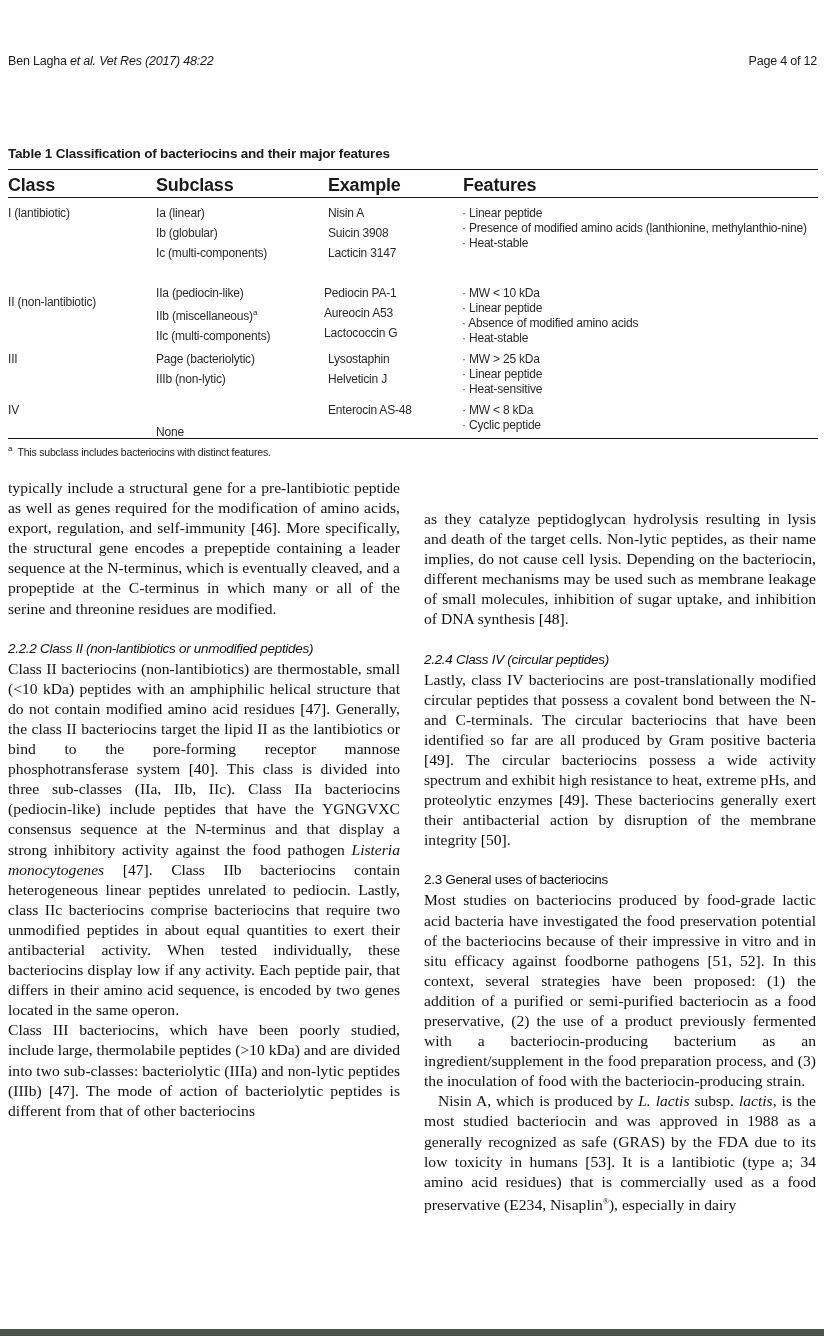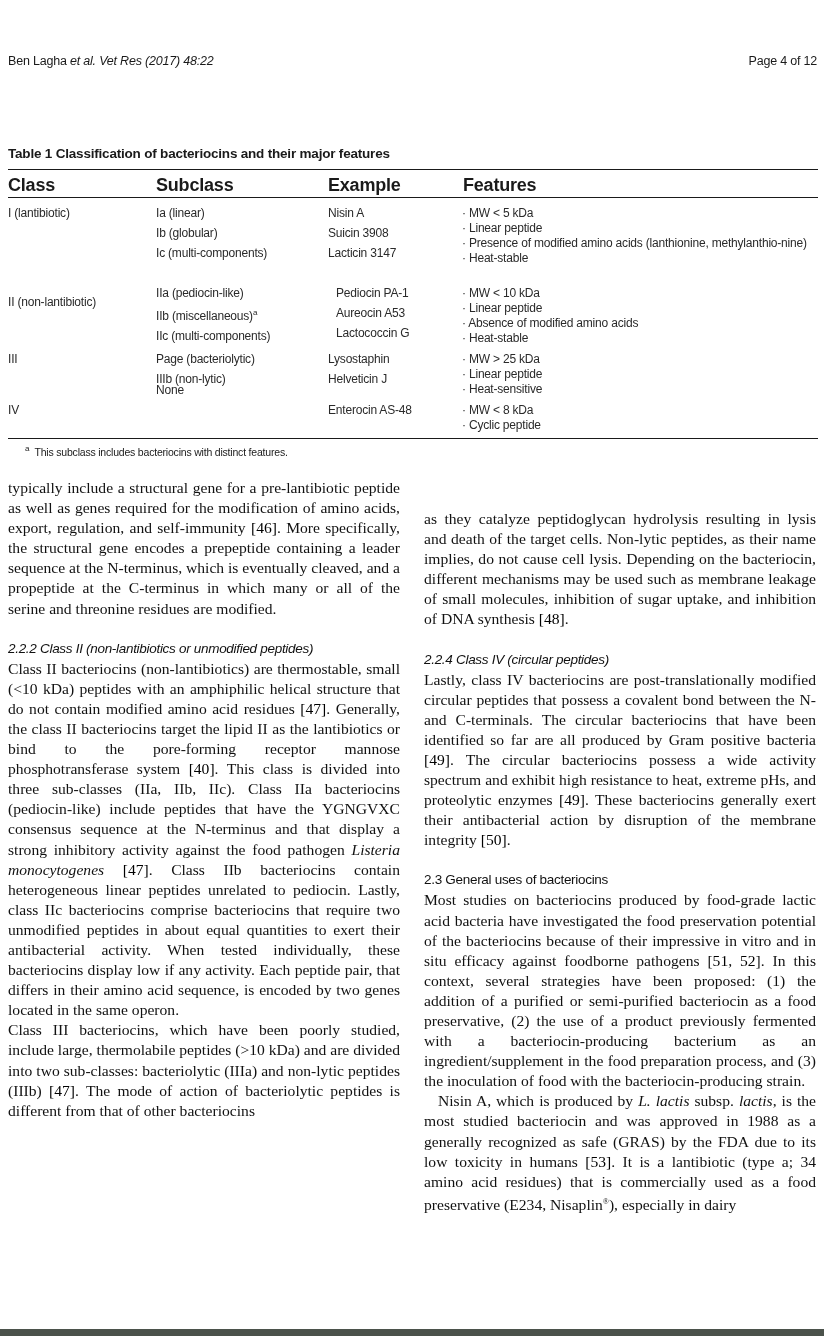--- a/index.html
+++ b/index.html
@@ -8,21 +8,21 @@
   .serif { font-family: "Liberation Serif", "DejaVu Serif", serif; }
   .hdr { position: absolute; top: 54px; font-size: 12.5px; letter-spacing: -0.2px; }
   .hdr-left { left: 8px; }
   .hdr-right { right: 7px; }
   .table-title { position: absolute; left: 8px; top: 146px; font-size: 13.5px; font-weight: bold; letter-spacing: -0.2px; }
   .rule { position: absolute; left: 8px; width: 810px; height: 1.4px; background: #1a1a1a; }
   .th { position: absolute; top: 175px; font-size: 18px; font-weight: bold; letter-spacing: -0.2px; }
   .cell { position: absolute; font-size: 12px; line-height: 20px; color: #2a2a2a; letter-spacing: -0.2px; }
   .feat { position: absolute; left: 462px; font-size: 12px; line-height: 15px; color: #2a2a2a; letter-spacing: -0.2px; width: 360px; }
   .feat div { padding-left: 8px; text-indent: -8px; }
-  .foot { position: absolute; left: 25px; top: 444px; font-size: 10.5px; letter-spacing: -0.2px; text-align: right; }
+  .foot { position: absolute; left: 8px; top: 444px; font-size: 10.5px; letter-spacing: -0.2px; text-align: right; }
   .col { position: absolute; width: 392px; font-size: 15.6px; line-height: 20.1px; text-align: justify; color: #111; }
   .col p { margin: 0; }
   .col .h3 { font-family: "Liberation Sans", "DejaVu Sans", sans-serif; font-style: italic; font-size: 13.5px; letter-spacing: -0.3px; margin-top: 20px; line-height: 20px; }
   .col .h2 { font-family: "Liberation Sans", "DejaVu Sans", sans-serif; font-size: 13.5px; letter-spacing: -0.3px; margin-top: 20px; line-height: 20px; }
   .ref { color: #000000; }
   .indent { text-indent: 14px; }
   .bottom-bar { position: absolute; left: 0; top: 1329px; width: 824px; height: 7px; background: #4b524b; }
   sup { font-size: 8px; }
 </style>
 </head>
@@ -48,33 +48,32 @@
   <div>Ia (linear)</div>
   <div>Ib (globular)</div>
   <div>Ic (multi-components)</div>
 </div>
 <div class="cell sans" style="left:328px; top:203px;">
   <div>Nisin A</div>
   <div>Suicin 3908</div>
   <div>Lacticin 3147</div>
 </div>
 <div class="feat sans" style="top:206px;">
-  <div>· <span>MW &lt; 5 kDa</span></div>
   <div>· <span>Linear peptide</span></div>
   <div>· <span>Presence of modified amino acids (lanthionine, methylanthio-nine)</span></div>
   <div>· <span>Heat-stable</span></div>
 </div>
 
 <div class="cell sans" style="left:8px; top:292px;">II (non-lantibiotic)</div>
 <div class="cell sans" style="left:156px; top:283px;">
   <div>IIa (pediocin-like)</div>
   <div><span>IIb (miscellaneous)</span><sup>a</sup></div>
   <div>IIc (multi-components)</div>
 </div>
-<div class="cell sans" style="left:336px; top:283px;">
+<div class="cell sans" style="left:324px; top:283px;">
   <div>Pediocin PA-1</div>
   <div>Aureocin A53</div>
   <div>Lactococcin G</div>
 </div>
 <div class="feat sans" style="top:286px;">
   <div>· <span>MW &lt; 10 kDa</span></div>
   <div>· <span>Linear peptide</span></div>
   <div>· <span>Absence of modified amino acids</span></div>
   <div>· <span>Heat-stable</span></div>
 </div>
@@ -88,21 +87,21 @@
   <div>Lysostaphin</div>
   <div>Helveticin J</div>
 </div>
 <div class="feat sans" style="top:352px;">
   <div>· <span>MW &gt; 25 kDa</span></div>
   <div>· <span>Linear peptide</span></div>
   <div>· <span>Heat-sensitive</span></div>
 </div>
 
 <div class="cell sans" style="left:8px; top:400px;">IV</div>
-<div class="cell sans" style="left:156px; top:380px;">None</div>
+<div class="cell sans" style="left:156px; top:422px;">None</div>
 <div class="cell sans" style="left:328px; top:400px;">Enterocin AS-48</div>
 <div class="feat sans" style="top:403px;">
   <div>· <span>MW &lt; 8 kDa</span></div>
   <div>· <span>Cyclic peptide</span></div>
 </div>
 
 <div class="rule" style="top:438px;"></div>
 <div class="foot sans">
   <sup>a</sup>&nbsp;
   <span>This subclass includes bacteriocins with distinct features.</span>

